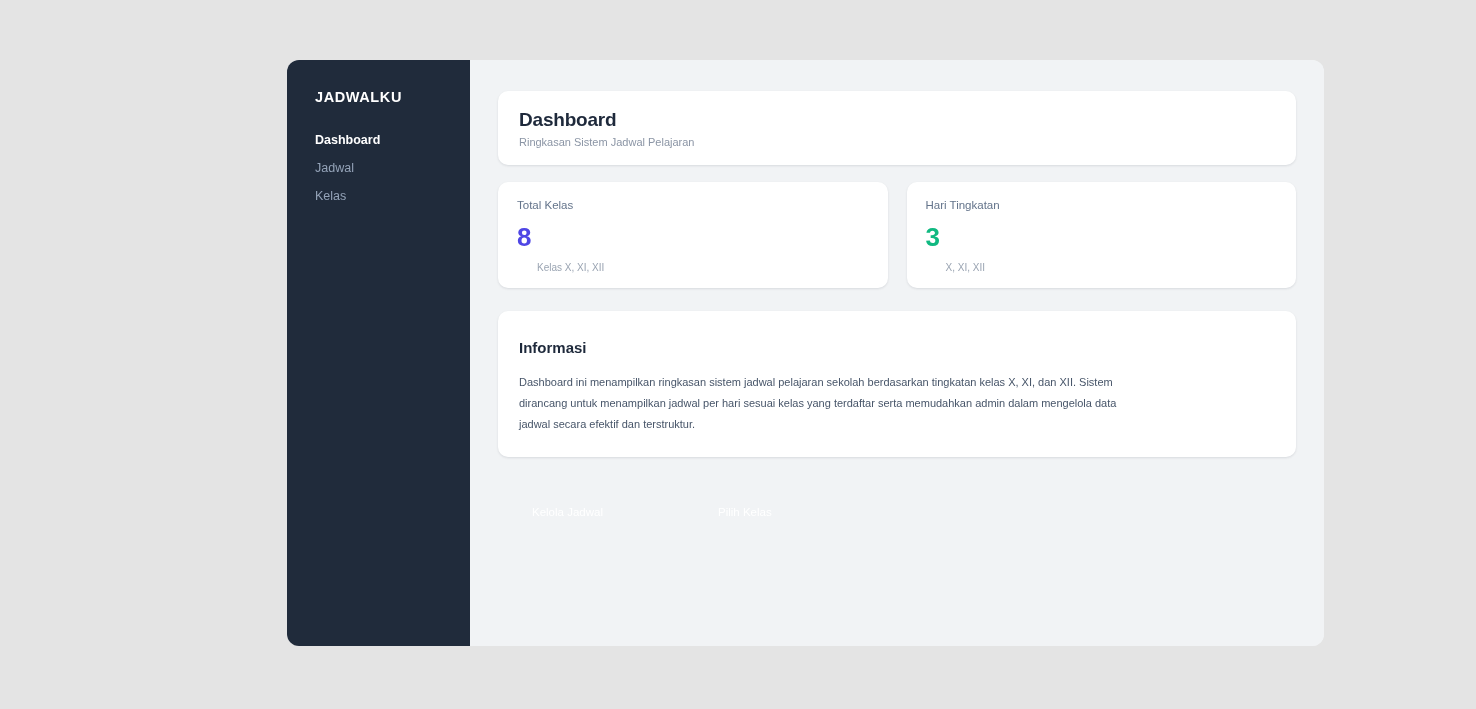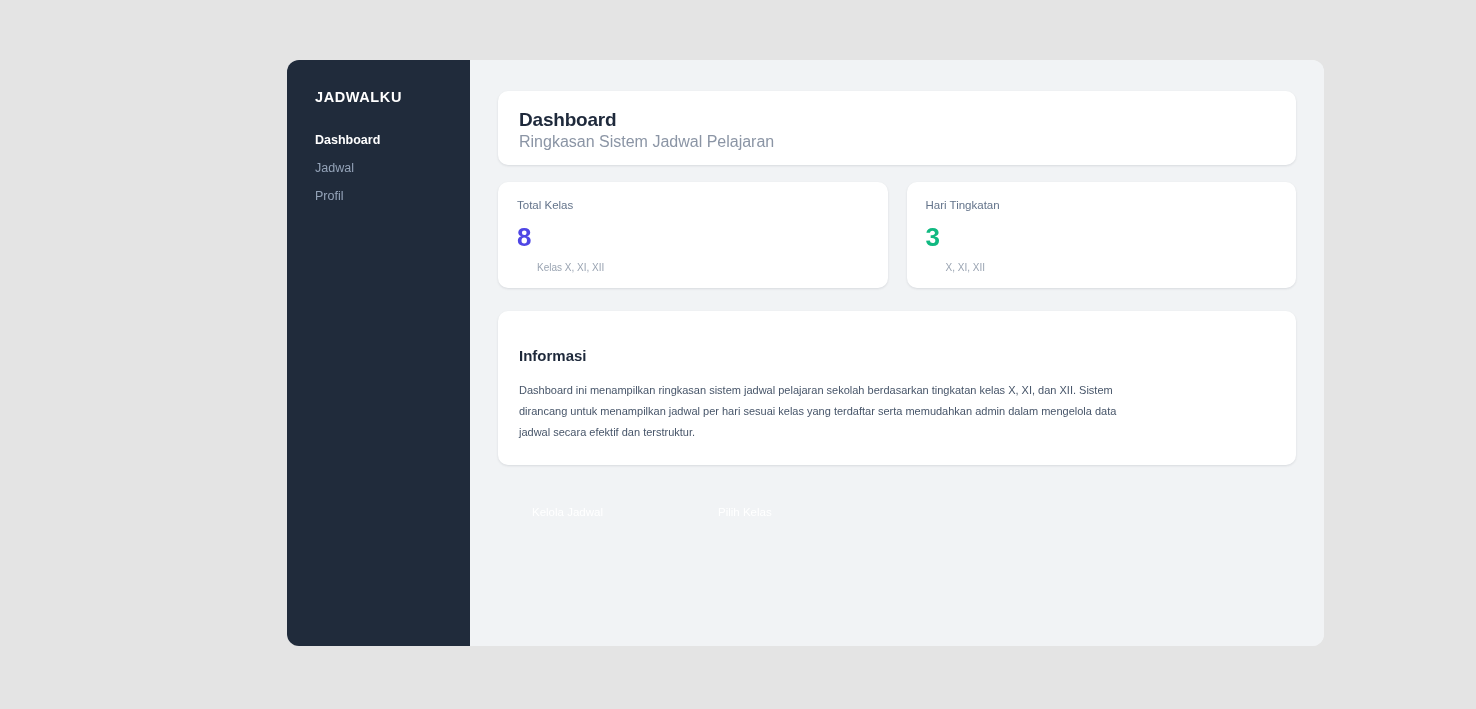--- a/index.html
+++ b/index.html
@@ -84,21 +84,21 @@
   }
   .page-title {
     font-size: 19px;
     font-weight: bold;
     color: #1e293b;
     line-height: 23px;
     margin: 0 0 4px 0;
     letter-spacing: -0.2px;
   }
   .page-subtitle {
-    font-size: 16px;
+    font-size: 11px;
     color: #8b95a5;
     line-height: 14px;
     margin: 0;
   }
 
   
   .stats-row {
     display: flex;
     gap: 19px;
     margin-bottom: 23px;
@@ -132,21 +132,21 @@
   }
 
   
   .info-card {
     padding: 20px 21px 22px 21px;
   }
   .info-title {
     font-size: 15px;
     font-weight: bold;
     color: #1e293b;
-    margin: 16px 0 15px 0;
+    margin: 8px 0 15px 0;
     line-height: 18px;
   }
   .info-body {
     font-size: 11px;
     color: #475569;
     line-height: 21px;
     margin: 0;
     max-width: 615px;
   }
 
@@ -171,21 +171,21 @@
 </head>
 <body>
 
 <div class="app-window">
 
   <aside class="sidebar">
     <div class="brand">JADWALKU</div>
     <nav class="nav">
       <a class="nav-item active">Dashboard</a>
       <a class="nav-item">Jadwal</a>
-      <a class="nav-item">Profil</a>
+      <a class="nav-item">Kelas</a>
     </nav>
   </aside>
 
   <main class="content">
 
     <section class="card header-card">
       <h1 class="page-title">Dashboard</h1>
       <p class="page-subtitle">Ringkasan Sistem Jadwal Pelajaran</p>
     </section>
 

